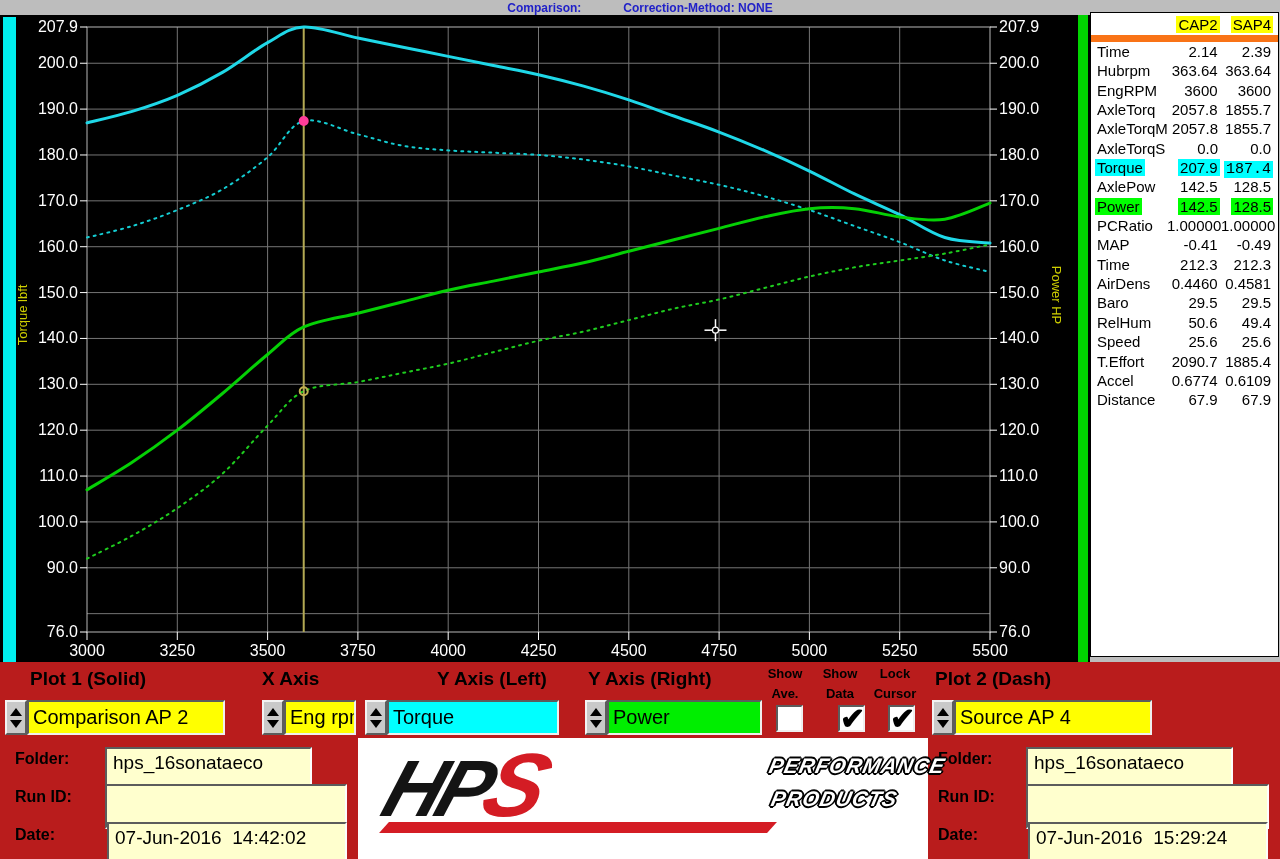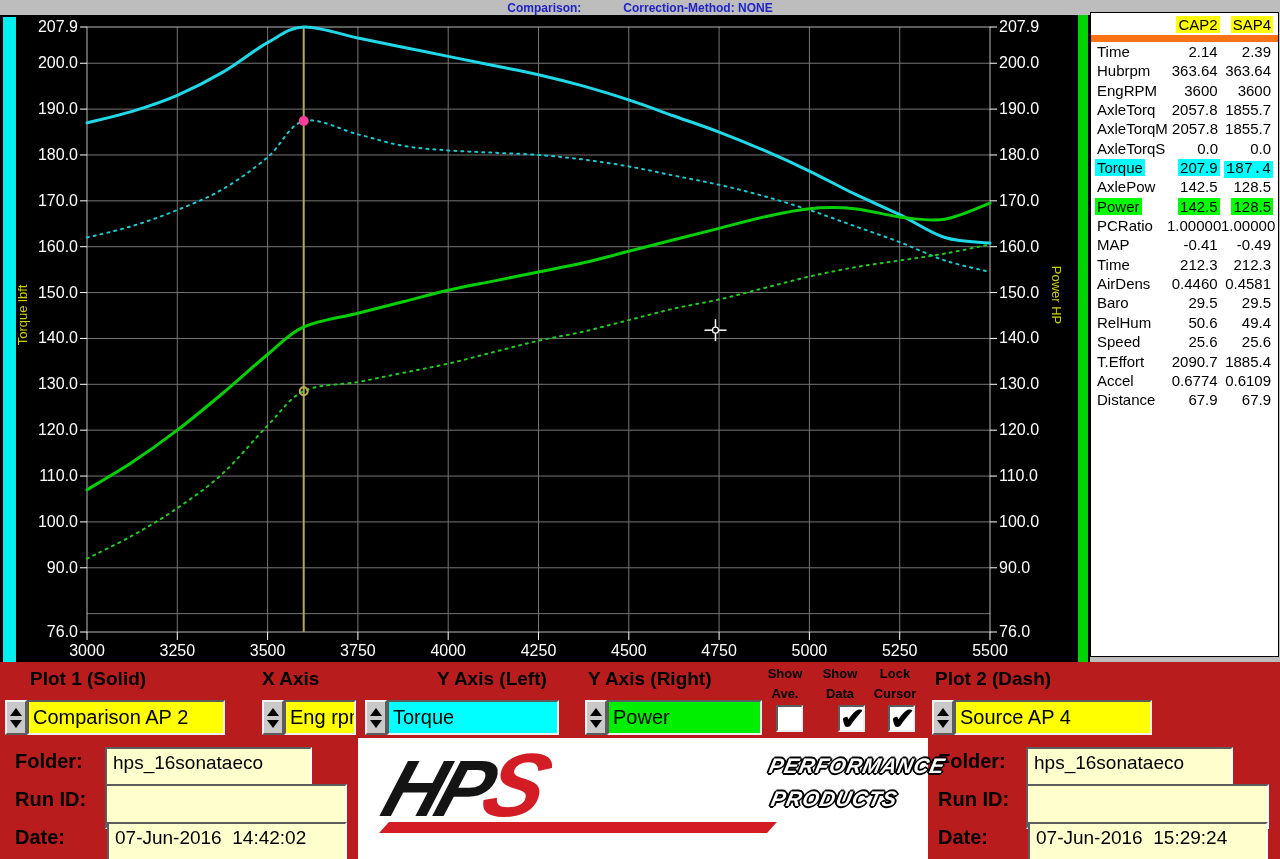--- a/index.html
+++ b/index.html
@@ -37,21 +37,21 @@
   .spin .dn{width:0;height:0;border-left:6px solid transparent;border-right:6px solid transparent;border-top:8px solid #000}
   .dd{position:absolute;height:35px;box-sizing:border-box;border:2px solid;
       border-color:#5c5c5c #efefef #efefef #5c5c5c;font-size:20px;padding:4px 2px 12px 4px;
       white-space:pre;overflow:hidden}
   .cb{position:absolute;width:27px;height:27px;box-sizing:border-box;background:#fff;
       border:2px solid;border-color:#5c5c5c #efefef #efefef #5c5c5c;
       font-size:30px;line-height:23px;font-weight:bold;text-align:center;overflow:visible}
   .inp{position:absolute;height:45px;box-sizing:border-box;background:#ffffce;
        border:2px solid;border-color:#5c5c5c #fdfdfd #fdfdfd #5c5c5c;
        font-size:19px;padding:3px 4px 0 6px;white-space:pre;overflow:hidden}
-  .flbl{position:absolute;font-weight:bold;font-size:20px}
+  .flbl{position:absolute;font-weight:bold;font-size:16px}
 
   
   #logo-panel{position:absolute;left:358px;top:76px;width:570px;height:121px;background:#fff}
   #hps{position:absolute;left:30px;top:-4px;font-style:italic;font-weight:bold;
        transform:skewX(-18deg);white-space:nowrap}
   #hps .hp{font-size:80px;color:#141414;letter-spacing:-5px}
   #hps .s{font-size:90px;color:#d41c24;margin-left:-2px}
   #swoosh{position:absolute;left:26px;top:84px;width:388px;height:11px;background:#d41c24;transform:skewX(-42deg)}
   #ptext{position:absolute;left:408px;top:16px;font-style:italic;font-weight:bold;transform:skewX(-12deg)}
   .outl{font-size:21px;letter-spacing:1px;color:#fff;

